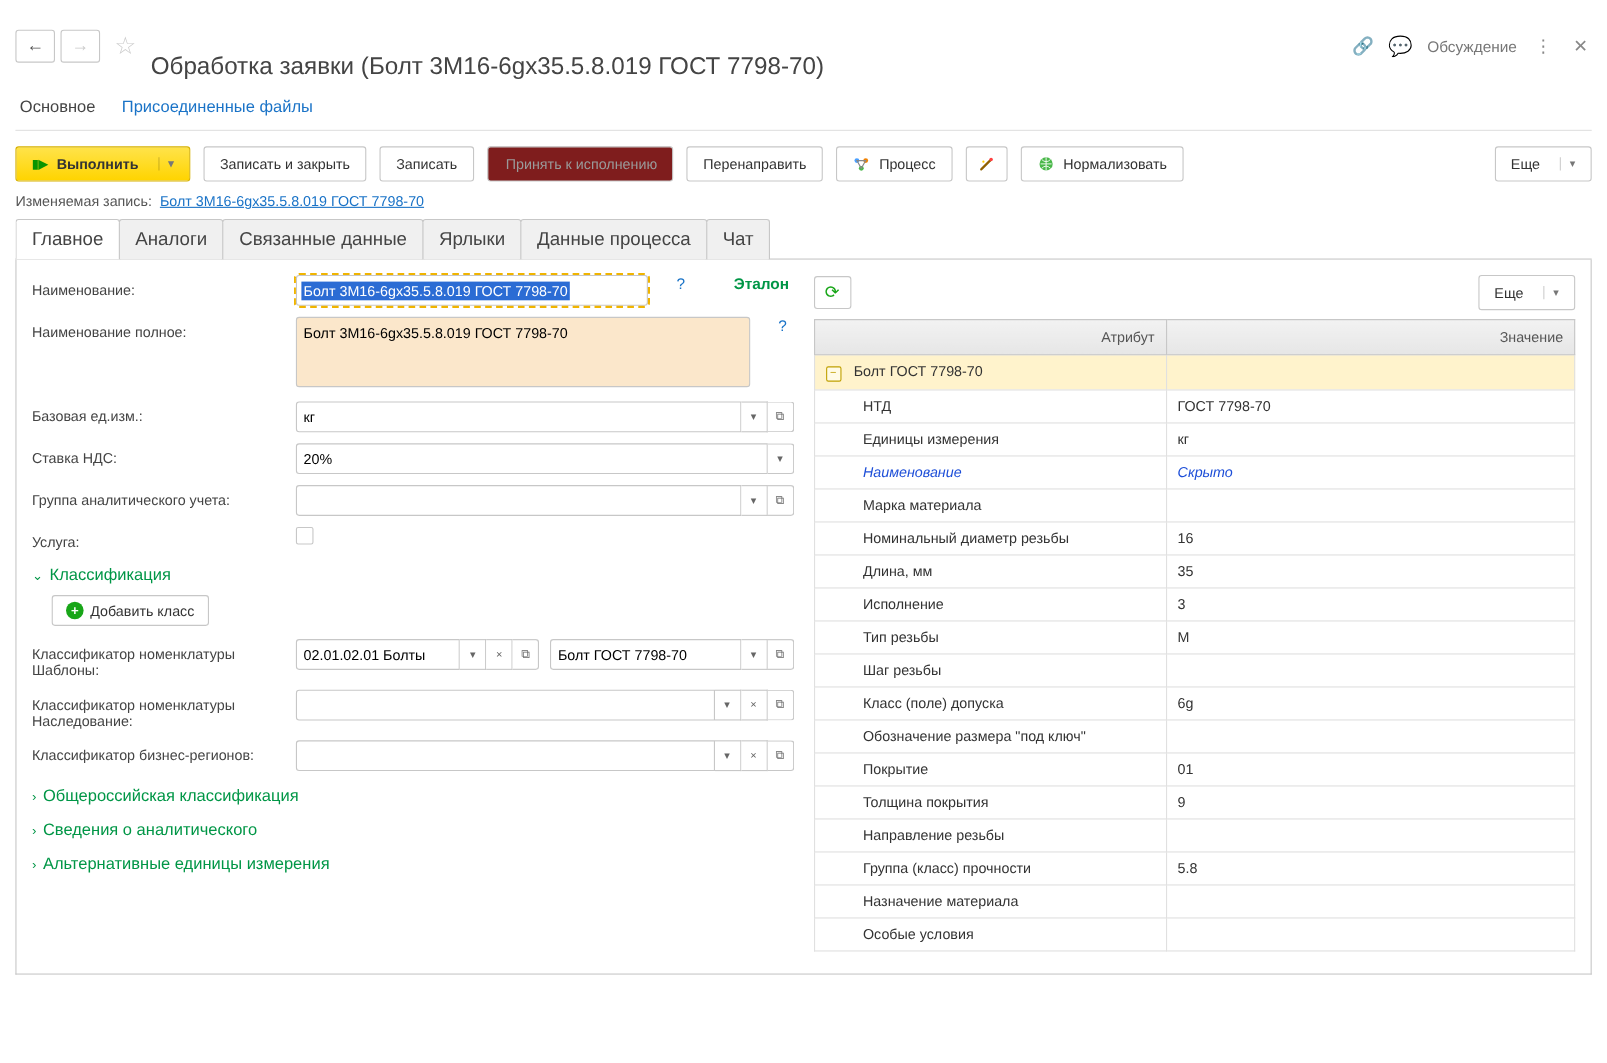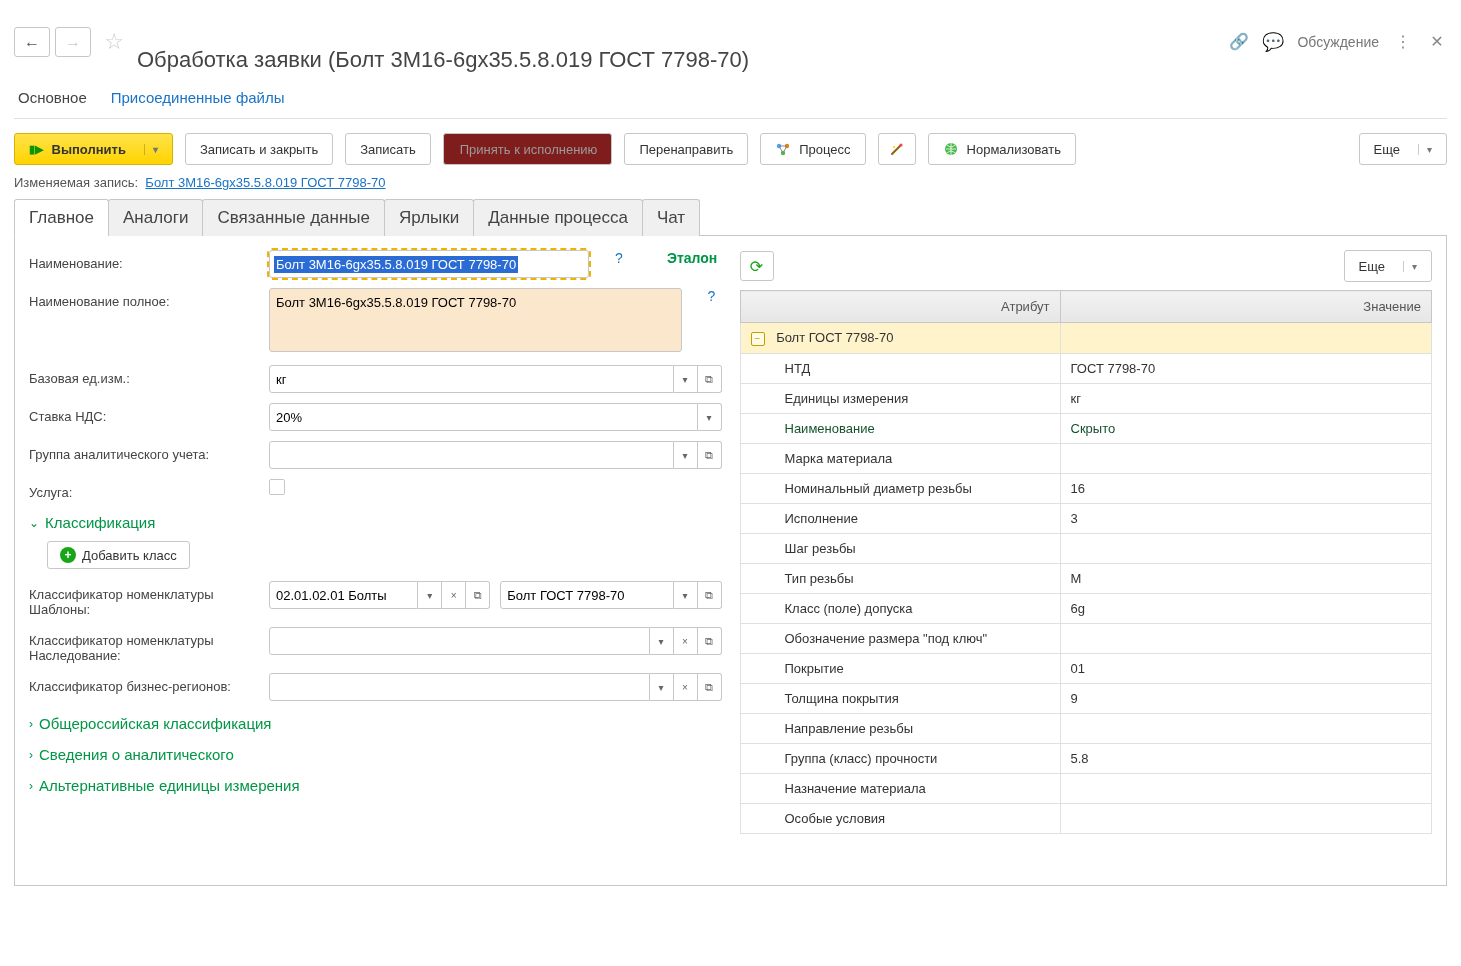--- a/index.html
+++ b/index.html
@@ -212,21 +212,21 @@
   }
   .attr-table tr.group td {
     background: var(--bg-selected-row);
     font-weight:normal;
   }
   .tree-toggle {
     display:inline-flex;width:14px;height:14px;border:1px solid #c0a000;border-radius:2px;
     align-items:center;justify-content:center;font-size:10px;margin-right:8px;color:#c0a000;background:#fffbe6;
   }
   .attr-table td.attr-name { padding-left:44px;margin-top:16px; }
-  .attr-table tr.disabled td { color:#14532d; }
+  .attr-table tr.disabled td { color:#1d4ed8;font-style:italic; }
   .attr-col { width:320px; }
 </style>
 </head>
 <body>
 
 <div class="app">
 
   <div class="titlebar">
     <div class="nav-btn">
       <span>←</span>
@@ -487,32 +487,36 @@
             </tr>
             <tr>
               <td class="attr-name">Марка материала</td>
               <td></td>
             </tr>
             <tr>
               <td class="attr-name">Номинальный диаметр резьбы</td>
               <td>16</td>
             </tr>
             <tr>
+              <td class="attr-name">Длина, мм</td>
+              <td>35</td>
+            </tr>
+            <tr>
               <td class="attr-name">Исполнение</td>
               <td>3</td>
             </tr>
             <tr>
+              <td class="attr-name">Тип резьбы</td>
+              <td>М</td>
+            </tr>
+            <tr>
               <td class="attr-name">Шаг резьбы</td>
               <td></td>
             </tr>
             <tr>
-              <td class="attr-name">Тип резьбы</td>
-              <td>М</td>
-            </tr>
-            <tr>
               <td class="attr-name">Класс (поле) допуска</td>
               <td>6g</td>
             </tr>
             <tr>
               <td class="attr-name">Обозначение размера "под ключ"</td>
               <td></td>
             </tr>
             <tr>
               <td class="attr-name">Покрытие</td>
               <td>01</td>

